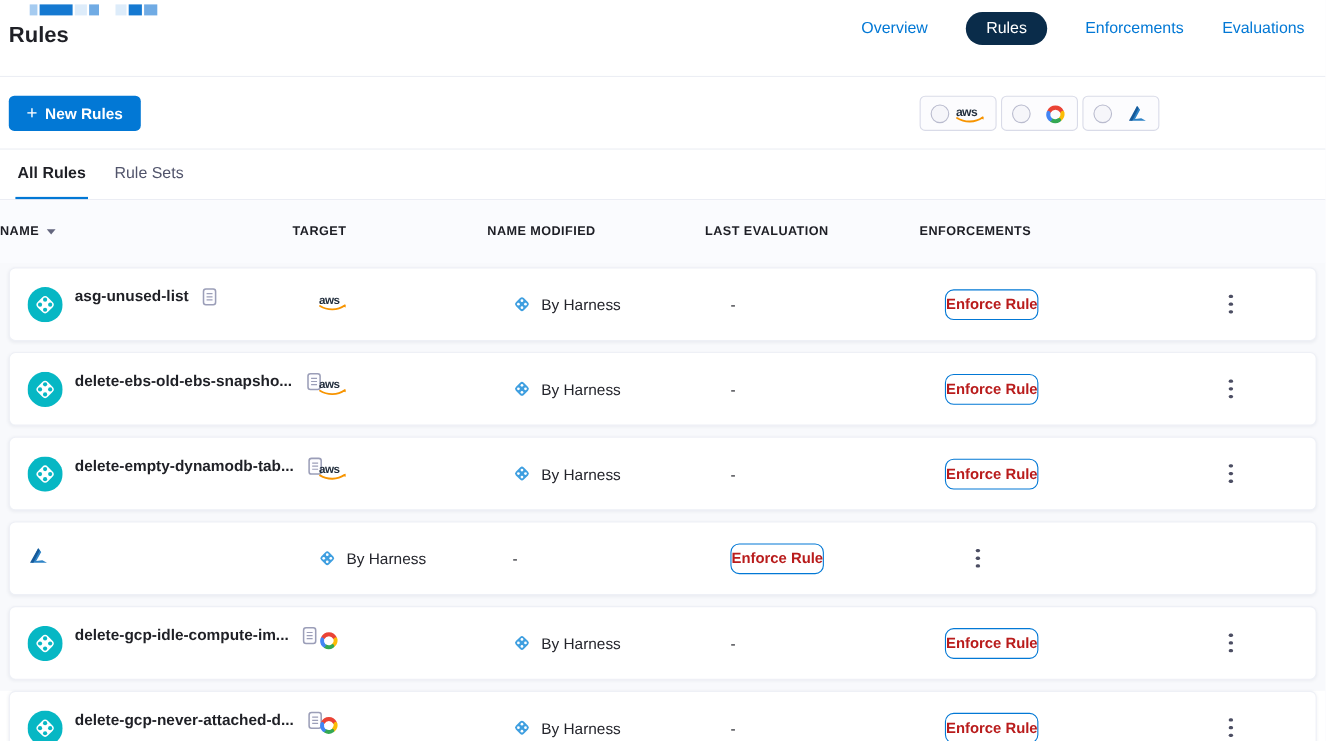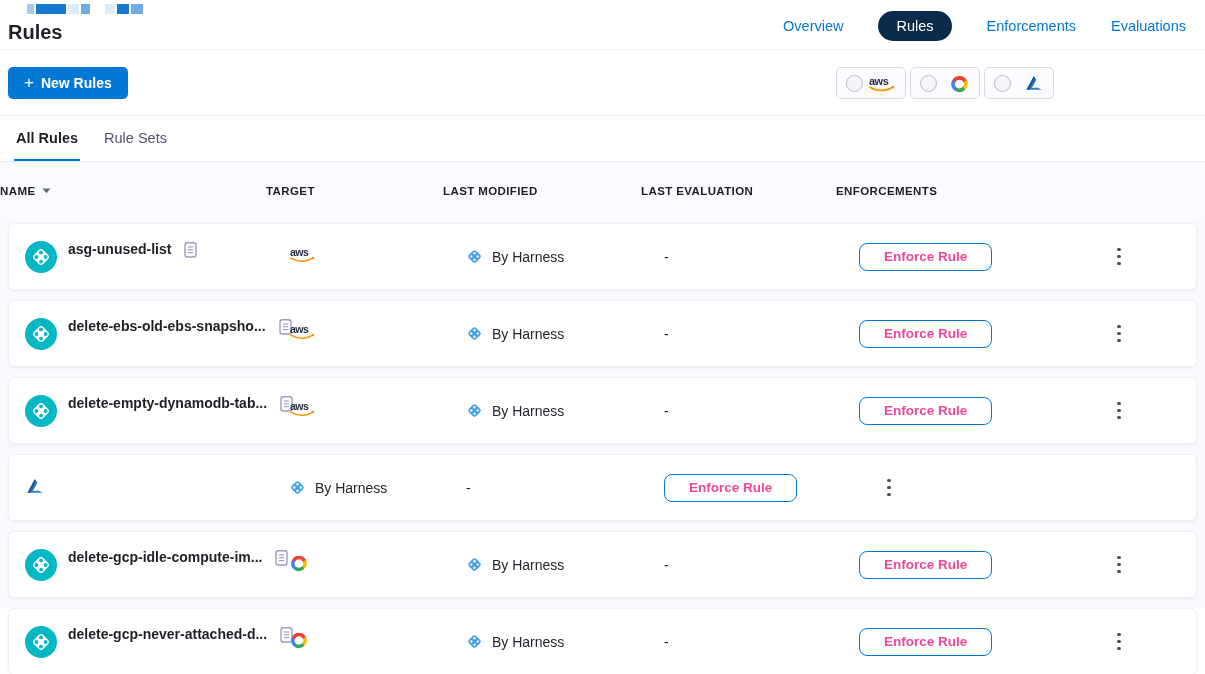--- a/index.html
+++ b/index.html
@@ -4,21 +4,21 @@
 <style>
   * { box-sizing: border-box; }
   html,body { margin:0; padding:0; }
   body {
     width:1205px; height:674px; overflow:hidden;
     font-family:"Liberation Sans", sans-serif;
     background:#ffffff; color:#22232b;
   }
 
   
-  .topbar { position:relative; height:50px; background:#fff; border-bottom:1px solid #eceef4; }
+  .topbar { position:relative; height:70px; background:#fff; border-bottom:1px solid #eceef4; }
   .skeleton { position:absolute; left:27px; top:4px; display:flex; gap:2px; }
   .skeleton span { height:10px; display:inline-block; }
   .sk1{width:7px;background:#a5cbf0;} .sk2{width:30px;background:#1579d1;}
   .sk3{width:11px;background:#ddecfa;} .sk4{width:9px;background:#70abe4;}
   .skgap{width:11px;background:transparent;}
   .sk5{width:10px;background:#ddecfa;} .sk6{width:12px;background:#1579d1;}
   .sk7{width:12px;background:#70abe4;}
   .page-title { position:absolute; left:8px; top:21px; font-size:20px; font-weight:700; color:#1f2026; }
   .topnav { position:absolute; right:19px; top:11px; display:flex; align-items:center; gap:35px; }
   .topnav .navlink { color:#0278d5; font-size:14.5px; font-weight:400; line-height:30px; cursor:pointer; }
@@ -77,22 +77,22 @@
     display:grid; grid-template-columns:264px 177px 198px 195px 230px 1fr;
     align-items:center; padding-left:16px; cursor:pointer;
   }
   .namecell { display:flex; align-items:flex-start; gap:11px; }
   .rule-icon { width:32px; height:32px; flex:0 0 32px; display:flex; }
   .rule-name { font-size:14px; font-weight:600; color:#1f2026; white-space:nowrap; }
   .copy-icon { display:flex; margin-left:1px; }
   .modcell { display:flex; align-items:center; gap:9px; font-size:14px; color:#25262d; }
   .evalcell { font-size:14px; color:#25262d; }
   .enforce {
-    height:28px; padding:0 24px; background:#fff; border:1px solid #0278d5;
-    border-radius:8px; color:#ec4899; font-family:inherit; font-size:13.5px;
+    height:28px; padding:0 0; background:#fff; border:1px solid #0278d5;
+    border-radius:8px; color:#b91c1c; font-family:inherit; font-size:13.5px;
     font-weight:600; cursor:pointer;
   }
   .kebab { display:flex; flex-direction:column; gap:3.5px; margin-left:24px; width:12px; padding:4px 4px; cursor:pointer; }
   .kebab i { width:3.5px; height:3.5px; border-radius:50%; background:#4c4e63; }
 </style>
 </head>
 <body>
 
 <div class="topbar">
   <div class="skeleton">
@@ -164,21 +164,21 @@
 <div class="thead">
   <div class="thcell">
     <span>NAME</span>
     <span style="display:flex;">
         <svg width="9" height="6" viewBox="0 0 9 6">
           <polygon points="0.5,0.5 8.5,0.5 4.5,5.2" fill="#63667e"></polygon>
         </svg>
       </span>
   </div>
   <div class="thcell">TARGET</div>
-  <div class="thcell">LAST MODIFIED</div>
+  <div class="thcell">NAME MODIFIED</div>
   <div class="thcell">LAST EVALUATION</div>
   <div class="thcell">ENFORCEMENTS</div>
 </div>
 
 <div class="tlist">
 
   <div class="row">
     <div class="namecell">
       <span class="rule-icon">
           <svg width="32" height="32" viewBox="0 0 32 32">

